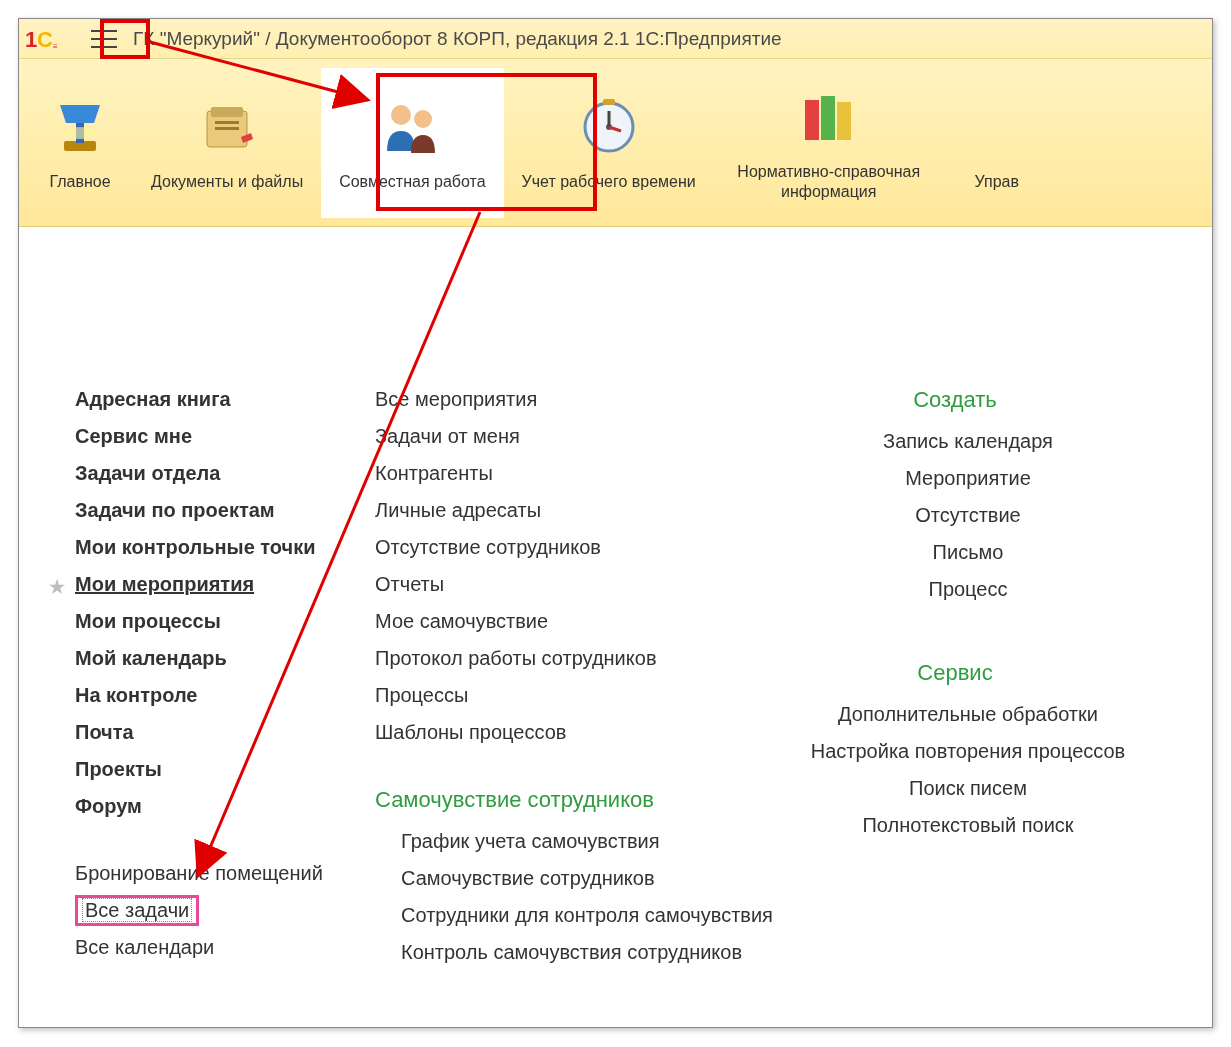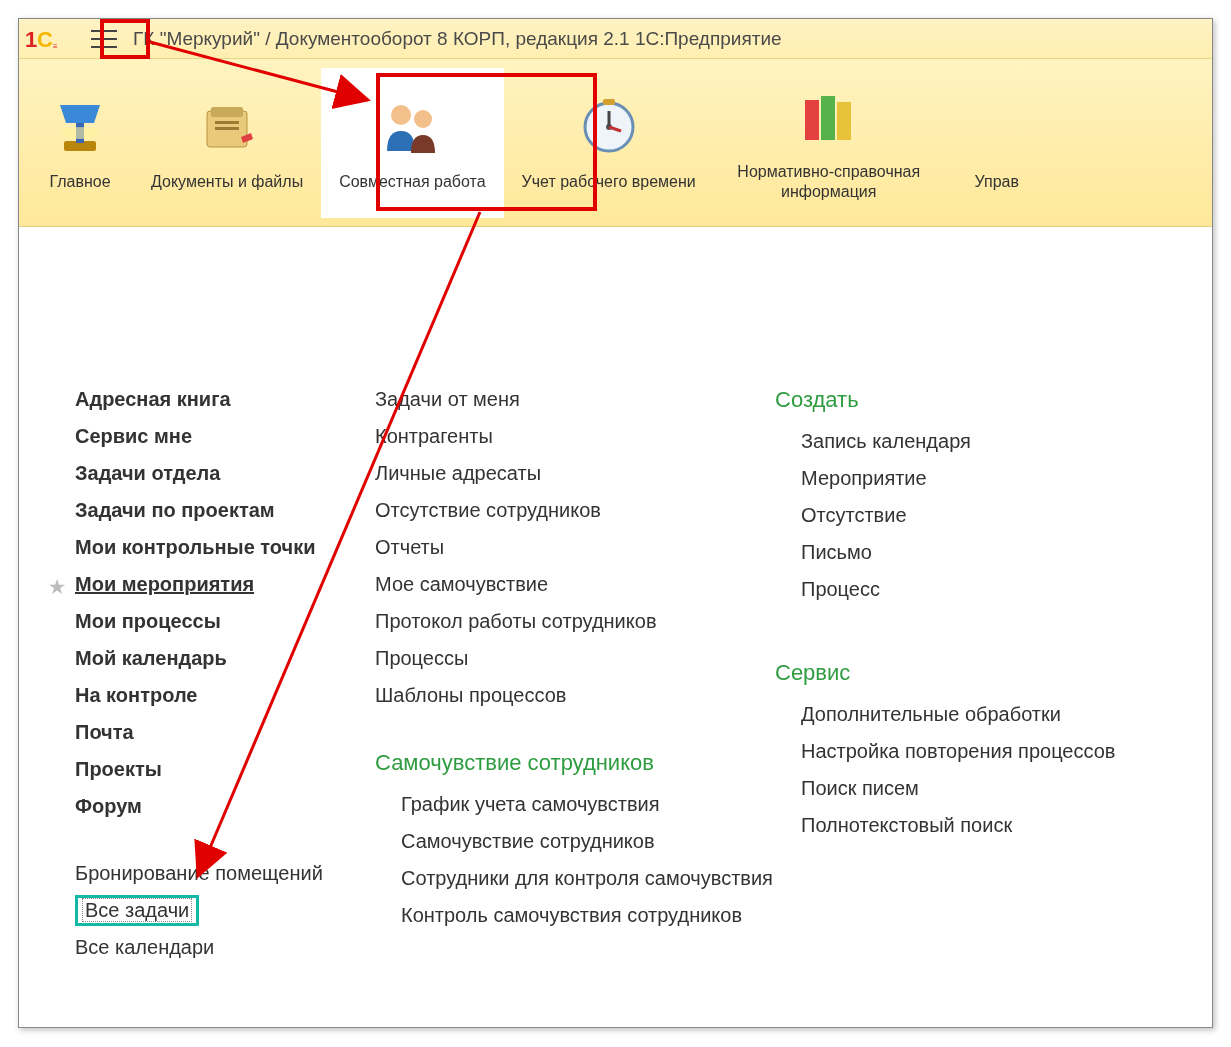--- a/index.html
+++ b/index.html
@@ -86,42 +86,42 @@
   }
   .content {
     display:flex;
     padding: 154px 30px 0 56px;
     font-size: 20px;
     color:#333;
   }
   .col { display:flex; flex-direction:column; }
   .col1 { width: 300px; }
   .col2 { width: 400px; }
-  .col3 { width: 360px; }
+  .col3 { width: 360px; text-align: center; }
   .link {
     padding: 7px 0;
     cursor: pointer;
     color:#333;
   }
   .link.bold { font-weight: bold; }
   .link.star { position: relative; text-decoration: underline; }
   .star-icon {
     position:absolute; left:-26px; top:10px;
     color:#bdbdbd; font-size:18px;
   }
   .group-head {
     color:#2e9c3f;
     font-size:22px;
     padding: 6px 0 10px 0;
   }
   .spacer { height: 30px; }
   .indent .link { padding-left: 26px; }
   .hl-link {
     display:inline-block;
-    border: 3px solid #14b8a6;
+    border: 3px solid #ec4899;
     padding: 1px 4px;
     margin: 3px 0;
   }
   .hl-link-inner {
     border: 1px dotted #888;
     padding: 0 2px;
   }
   
   .arrow-svg {
     position:absolute;
@@ -235,20 +235,21 @@
       <div class="link bold">Форум</div>
       <div class="spacer"></div>
       <div class="link">Бронирование помещений</div>
       <div>
         <span class="hl-link"><span class="hl-link-inner">Все задачи</span></span>
       </div>
       <div class="link">Все календари</div>
     </div>
 
     <div class="col col2">
+      <div class="link">Все мероприятия</div>
       <div class="link">Задачи от меня</div>
       <div class="link">Контрагенты</div>
       <div class="link">Личные адресаты</div>
       <div class="link">Отсутствие сотрудников</div>
       <div class="link">Отчеты</div>
       <div class="link">Мое самочувствие</div>
       <div class="link">Протокол работы сотрудников</div>
       <div class="link">Процессы</div>
       <div class="link">Шаблоны процессов</div>
       <div class="spacer"></div>

